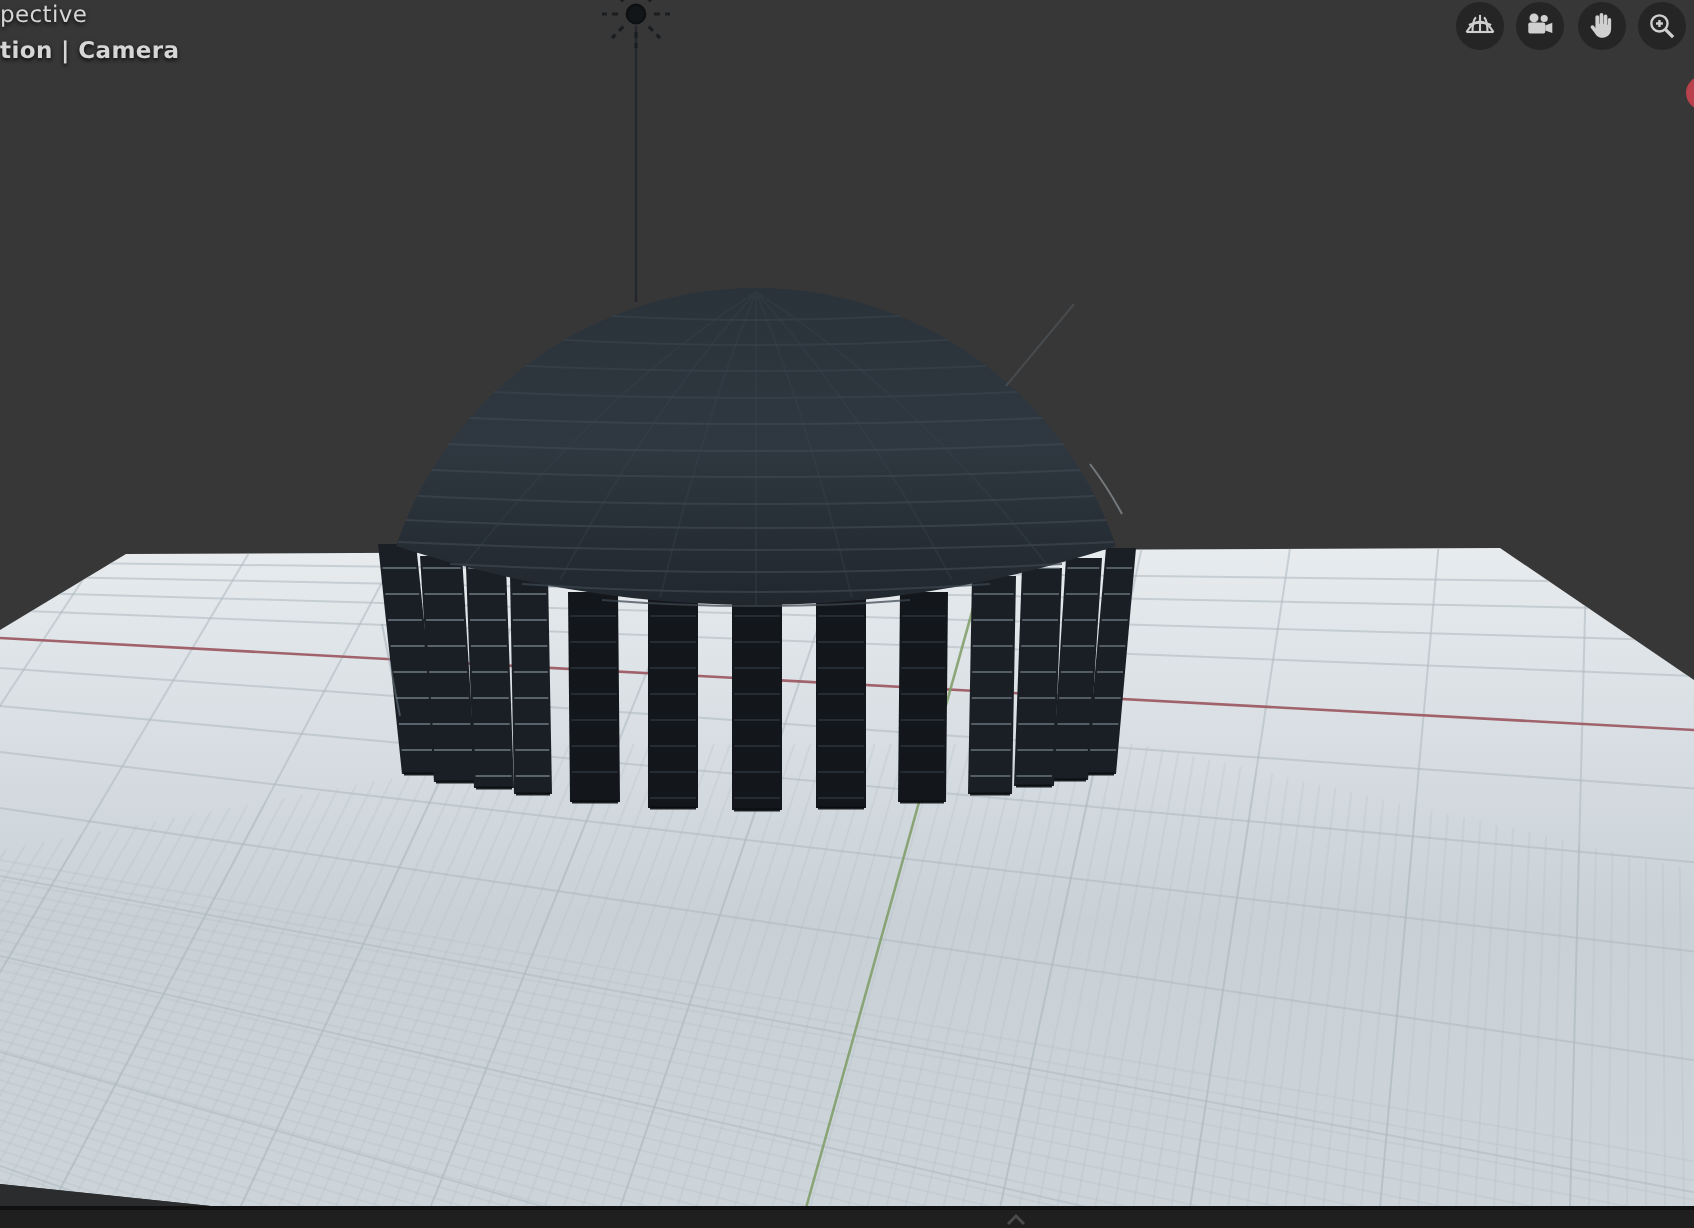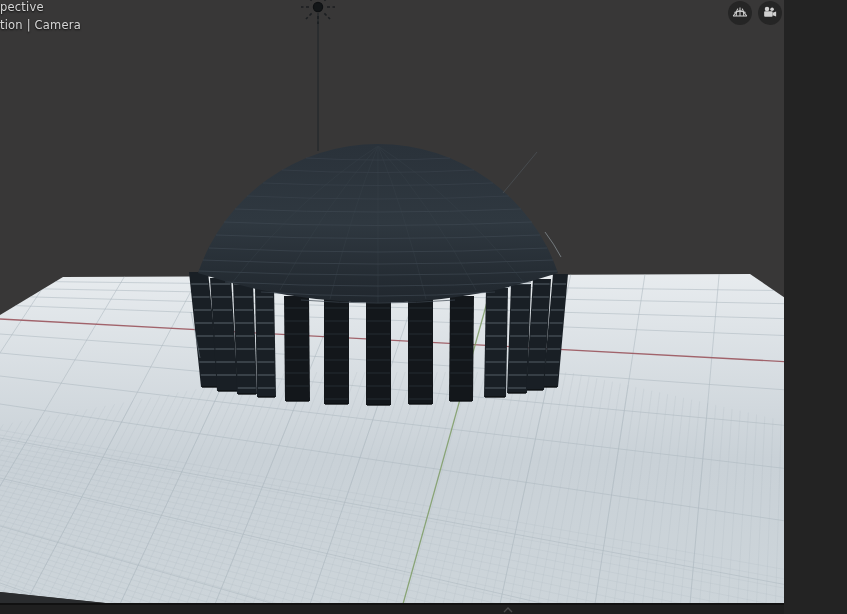--- a/index.html
+++ b/index.html
@@ -1,22 +1,22 @@
 <!DOCTYPE html>
 <html><head>
 <meta charset="utf-8">
 <style>
   html,body{margin:0;padding:0;background:#232323;}
-  #stage{position:relative;width:784px;height:614px;overflow:hidden;
+  #stage{position:relative;width:847px;height:614px;overflow:hidden;
          background:#383737;font-family:"DejaVu Sans","Liberation Sans",sans-serif;}
   #scene-svg{position:absolute;left:0;top:0;}
   .hud-text{position:absolute;left:0;color:#d6d6d6;font-size:11.5px;line-height:13px;
             text-shadow:0 1px 2px rgba(0,0,0,.85);white-space:pre;letter-spacing:.2px;}
   #hud-line1{top:1px;}
-  #hud-line2{top:19px;}
+  #hud-line2{top:19px;font-weight:bold;}
   .gizmo-btn{position:absolute;top:1px;width:24px;height:24px;border-radius:50%;
              background:rgba(26,26,26,.62);display:flex;align-items:center;justify-content:center;}
   .gizmo-btn svg{display:block;}
   #axis-ball{position:absolute;left:843px;top:38px;width:17px;height:17px;border-radius:50%;
              background:#b9414b;}
   #bottom-bar{position:absolute;left:0;top:603px;width:847px;height:11px;background:#1f1f1f;
               border-top:2px solid #111;box-sizing:border-box;}
   #bottom-bar svg{position:absolute;left:502px;top:1px;}
 </style>
 </head>

